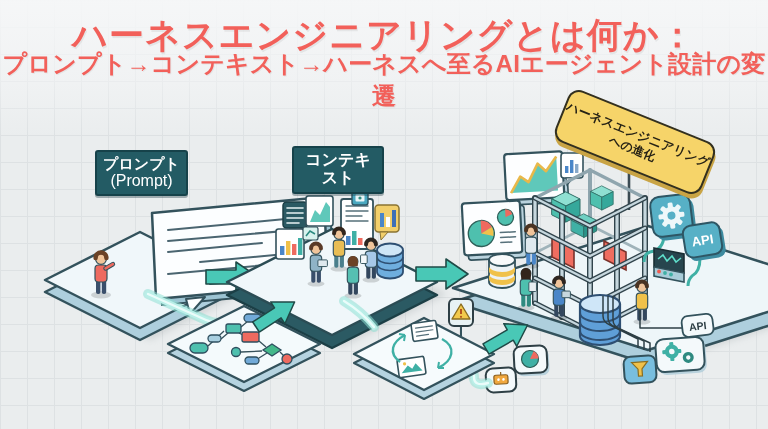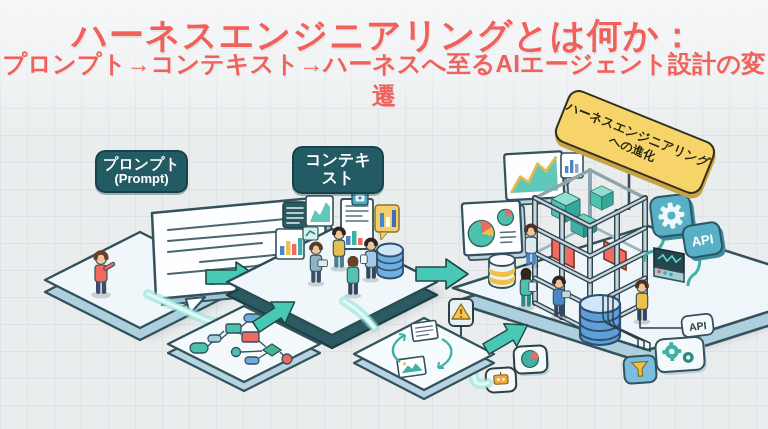--- a/index.html
+++ b/index.html
@@ -15,25 +15,25 @@
   }
   body::before{
     content:""; position:absolute; inset:0; z-index:0; pointer-events:none;
     background:linear-gradient(180deg, rgba(246,247,248,.95) 0%, rgba(246,247,248,.55) 18%, rgba(246,247,248,0) 32%);
   }
   .hdr { position:absolute; left:0; right:0; text-align:center; z-index:5; color:#f2605a; font-weight:900; }
   .hdr-title    { top:12px;  font-size:35px; letter-spacing:1px; text-shadow:1px 2px 0 rgba(120,120,120,.12); }
   .hdr-subtitle { top:48px;  font-size:24px; letter-spacing:0.2px; text-shadow:1px 1px 0 rgba(120,120,120,.10); }
   .badge {
     position:absolute; z-index:6; background:#235b64; border:2px solid #16424a;
-    border-radius:10px; color:#ffffff; text-align:center; padding:3px 4px 4px;
+    border-radius:3px; color:#ffffff; text-align:center; padding:3px 4px 4px;
     box-shadow:0 2px 0 rgba(20,50,56,.35);
   }
   .badge-jp { font-size:15px; font-weight:800; line-height:1.15; }
-  .badge-en { font-size:13px; font-weight:700; line-height:1.1; }
+  .badge-en { font-size:16px; font-weight:400; line-height:1.1; }
   .badge-prompt  { left:95px;  top:150px; width:93px;  }
   .badge-context { left:292px; top:146px; width:92px; }
   .badge-context .badge-jp { font-size:16px; }
   .banner {
     position:absolute; z-index:6; left:556px; top:114px; width:158px; height:56px;
     background:#f6d469; border:2.5px solid #33301f; border-radius:12px;
     transform:rotate(22deg); transform-origin:center;
     display:flex; flex-direction:column; align-items:center; justify-content:center;
     color:#262215; font-weight:900; text-align:center;
     box-shadow:2px 4px 0 #c9a445;

